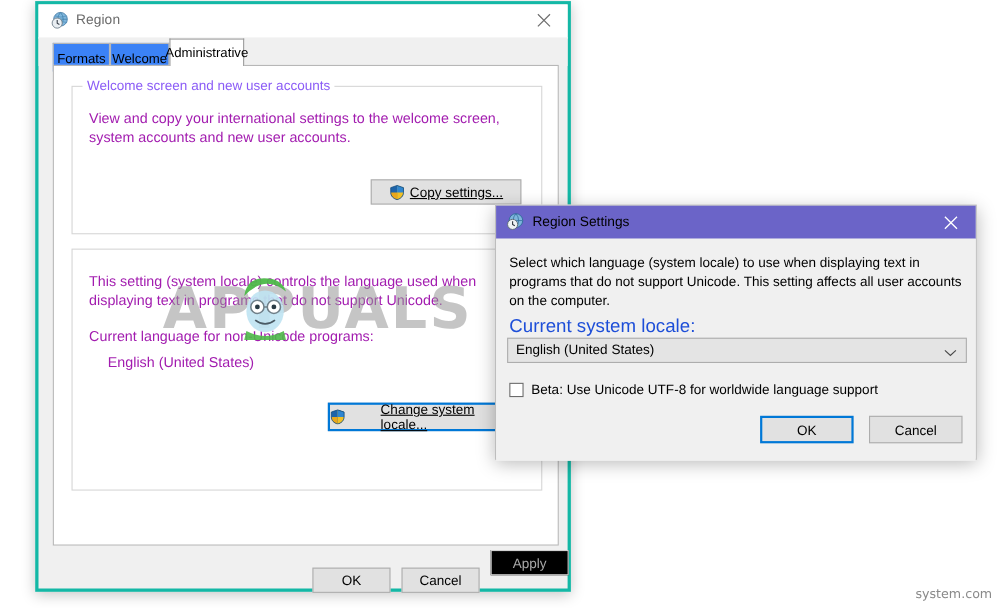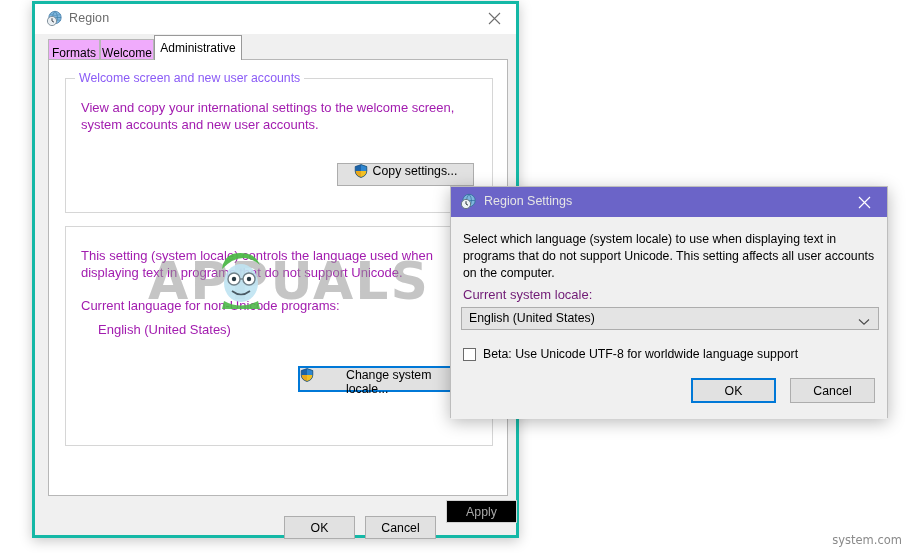--- a/index.html
+++ b/index.html
@@ -73,40 +73,40 @@
     left: 0;
     top: 30px;
     width: 100%;
     height: 26px;
     background: #f0f0f0;
   }
   .tab {
     position: absolute;
     top: 5px;
     height: 26px;
-    background: #f0abfc;
+    background: #3b82f6;
     border: 1px solid #b7b7b7;
     border-bottom: none;
     font-size: 12px;
     color: #000;
     display: flex;
     align-items: center;
     justify-content: center;
     box-sizing: border-box;
   }
   .tab.active {
     top: 1px;
     height: 25px;
     background: #ffffff;
     border-color: #999;
     z-index: 3;
   }
   .tab-0 { left: 13px;  width: 52px; }
   .tab-1 { left: 65px;  width: 54px; }
-  .tab-2 { left: 119px; width: 88px; }
+  .tab-2 { left: 119px; width: 68px; }
 
   
   .tabpanel {
     position: absolute;
     left: 13px;
     top: 55px;
     width: 460px;
     height: 437px;
     background: #ffffff;
     border: 1px solid #b7b7b7;
@@ -140,25 +140,26 @@
   }
 
   
   .winbtn {
     position: absolute;
     background: #e1e1e1;
     border: 1px solid #adadad;
     font-size: 12.3px;
     color: #000;
     display: flex;
-    align-items: flex-start;
+    align-items: center;
     justify-content: center;
     gap: 5px;
     box-sizing: border-box;
     cursor: default;
+    text-decoration: underline;
   }
   .winbtn.focused {
     border: 2px solid #0078d7;
     background: #e1e1e1;
   }
 
   .shield { width: 14px; height: 14px; display: block; }
 
   
   .bottombar-btn {
@@ -239,21 +240,21 @@
     left: 9px;
     top: 6px;
     width: 17px;
     height: 17px;
   }
   .dlg-title-text {
     position: absolute;
     left: 33px;
     top: 7px;
     font-size: 12.5px;
-    color: #e5e5e5;
+    color: #000000;
   }
   .dlg-close {
     position: absolute;
     right: 0;
     top: 0;
     width: 45px;
     height: 30px;
     display: flex;
     align-items: center;
     justify-content: center;
@@ -273,22 +274,22 @@
     top: 14px;
     width: 415px;
     font-size: 12.3px;
     color: #000;
     line-height: 17px;
   }
   #dlg-locale-label {
     position: absolute;
     left: 12px;
     top: 70px;
-    font-size: 13px;
-    color: #701a75;
+    font-size: 17px;
+    color: #1d4ed8;
   }
   #dlg-combo {
     position: absolute;
     left: 10px;
     top: 90px;
     width: 418px;
     height: 23px;
     background: #e4e4e4;
     border: 1px solid #adadad;
     box-sizing: border-box;

